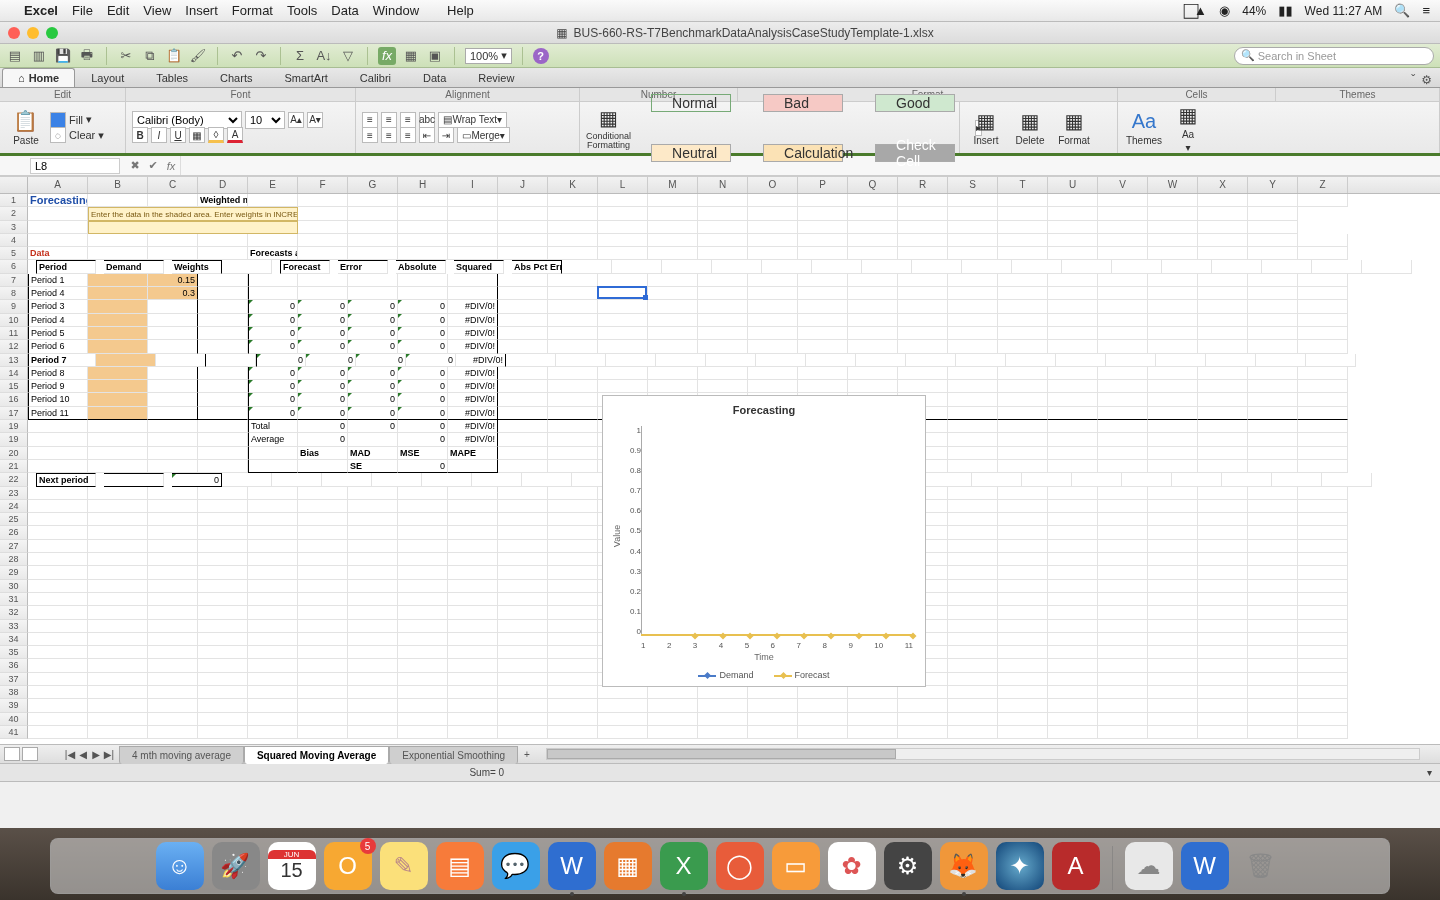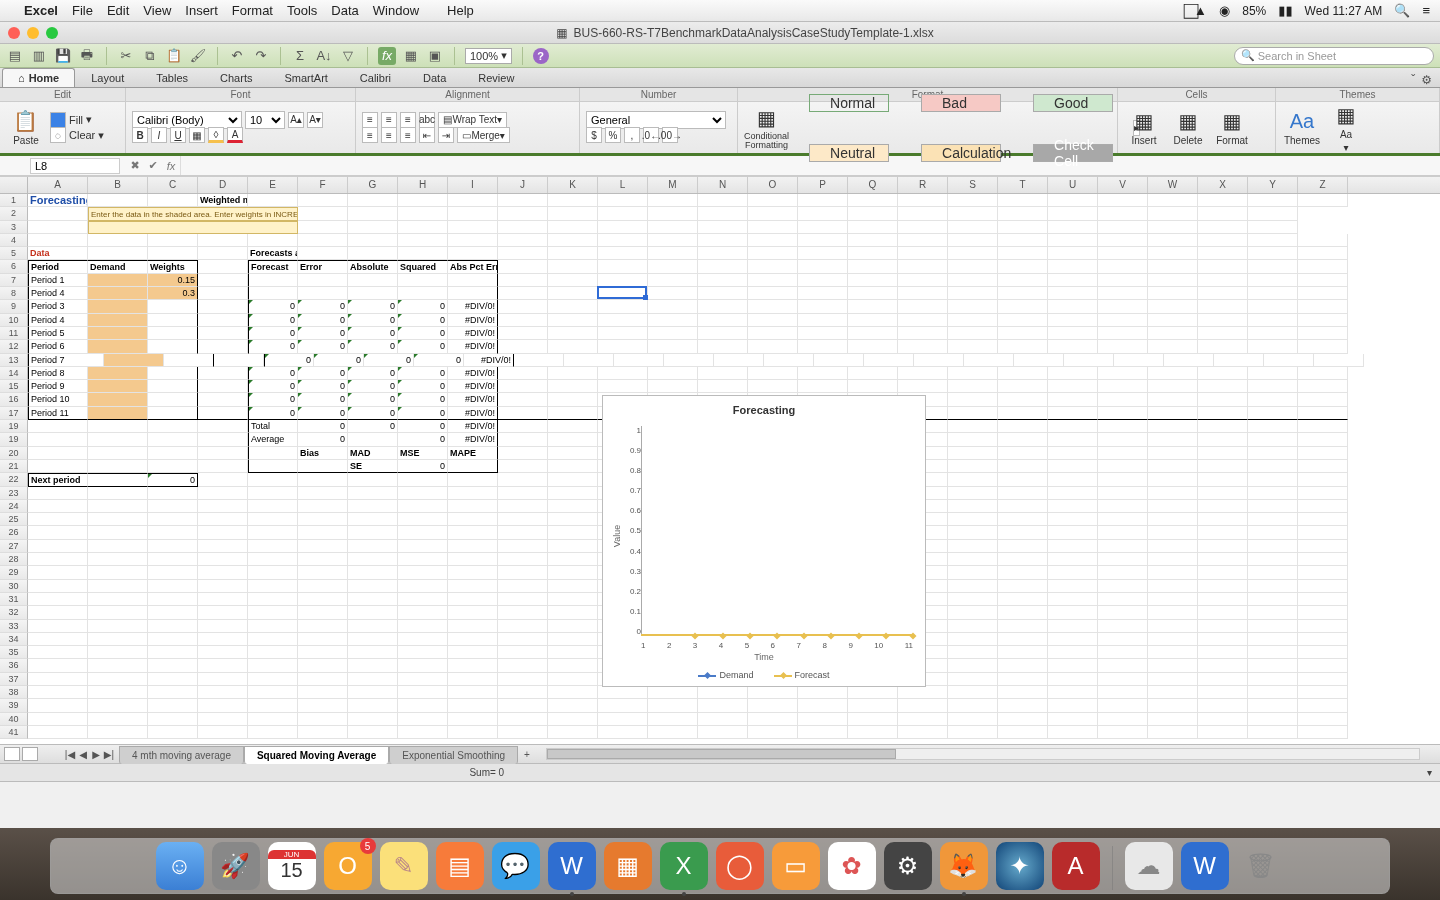--- a/index.html
+++ b/index.html
@@ -66,21 +66,21 @@
 .rows { position:relative; }
 .row { display:flex; height:13.3px; }
 .rowh { width:28px; text-align:center; font-size:9px; color:#555; border-right:1px solid #bbb; border-bottom:1px solid #ddd; background:linear-gradient(#f4f4f4,#e9e9e9); line-height:13px; }
 .cell { border-right:1px solid #e3e3e3; border-bottom:1px solid #e3e3e3; font-size:9px; padding:0 2px; line-height:13px; overflow:hidden; white-space:nowrap; position:relative; }
 .cell.bold{font-weight:600;}
 .cell.blue{color:#1f4ea8;font-weight:700;font-size:11px;}
 .cell.red{color:#c42f1a;}
 .cell.ylwnote{background:#fff2c9;border:1px solid #d2b765;font-size:8px;color:#7a5a13;line-height:10px;padding:2px;}
 .cell.shaded{background:#f4c98e;}
 .cell.bthick-l{border-left:1.5px solid #000;} .cell.bthick-r{border-right:1.5px solid #000;}
-.cell.bthick-t{border-top:1.5px solid #000;} .cell.bthick-b{border-bottom:1.5px solid #000;}
+.cell.bthick-t{border-top:1.5px solid #000;margin-left:8px;} .cell.bthick-b{border-bottom:1.5px solid #000;}
 .cell.right{text-align:right;}
 .cell.tri::before{content:"";position:absolute;left:0;top:0;border-style:solid;border-width:4px 4px 0 0;border-color:#2a7b2a transparent transparent transparent;}
 .selbox { position:absolute; border:2px solid #2f6bd6; pointer-events:none; }
 .selbox::after{content:"";position:absolute;right:-3px;bottom:-3px;width:5px;height:5px;background:#2f6bd6;}
 
 
 .chart { position:absolute; left:602px; top:218px; width:324px; height:292px; background:#fff; border:1px solid #bbb; }
 .chart .title { text-align:center; font-size:11px; font-weight:600; margin-top:8px; color:#333; }
 .chart .axis-y { position:absolute; left:8px; top:40px; bottom:50px; width:12px; display:flex; align-items:center; justify-content:center; }
 .chart .axis-y span{ transform:rotate(-90deg); font-size:9px; color:#666; }
@@ -138,21 +138,21 @@
     <span>Format</span>
     <span>Tools</span>
     <span>Data</span>
     <span>Window</span>
     <span></span>
     <span>Help</span>
   </div>
   <div class="right">
     <span>⃞▲</span>
     <span>◉</span>
-    <span class="pct">85%</span>
+    <span class="pct">44%</span>
     <span>▮▮</span>
     <span class="clock">Wed 11:27 AM</span>
     <span>🔍</span>
     <span>≡</span>
   </div>
 </div>
 
 <div class="titlebar">
   <div class="traffic">
     <span class="close"></span>
@@ -263,34 +263,20 @@
        <span class="sq" style="width:auto;padding:0 4px">▤ <span>Wrap Text</span> ▾</span>
      </div>
      <div class="row">
        <span class="sq">≡</span>
        <span class="sq">≡</span>
        <span class="sq">≡</span>
        <span class="sq">⇤</span>
        <span class="sq">⇥</span>
        <span class="sq" style="width:auto;padding:0 4px">▭ <span>Merge</span> ▾</span>
      </div>
-    </div>
-  </div>
-  <div class="group" style="width:158px">
-    <div class="mini">
-      <div class="row">
-          <select style="width:140px"><option>General</option></select>
-        </div>
-      <div class="row">
-        <span class="sq">$</span>
-        <span class="sq">%</span>
-        <span class="sq">,</span>
-        <span class="sq">.0←</span>
-        <span class="sq">.00→</span>
-      </div>
     </div>
   </div>
   <div class="group" style="width:380px">
     <div class="bigbtn" style="width:60px">
         <span class="glyph">▦</span>
         <span style="font-size:9px;line-height:9px;text-align:center">Conditional Formatting</span>
       </div>
     <div>
       <div style="display:flex">
         <div class="stylecell" style="border:1.5px solid #7a7">Normal</div>
@@ -702,21 +688,21 @@
         <div class="cell " style="width: 50px;"></div>
         <div class="cell " style="width: 50px;"></div>
         <div class="cell " style="width: 50px;"></div>
         <div class="cell " style="width: 50px;"></div>
         <div class="cell " style="width: 50px;"></div>
         <div class="cell " style="width: 50px;"></div>
         <div class="cell " style="width: 50px;"></div>
       </div>
       <div class="row">
         <div class="rowh">13</div>
-        <div class="cell bthick-l" style="width: 76px;">Period 7</div>
+        <div class="cell bthick-l" style="width: 68px; font-weight: bold;">Period 7</div>
         <div class="cell shaded" style="width: 60px;"></div>
         <div class="cell bthick-r" style="width: 50px;"></div>
         <div class="cell " style="width: 50px;"></div>
         <div class="cell bthick-l right tri" style="width: 50px;">0</div>
         <div class="cell right tri" style="width: 50px;">0</div>
         <div class="cell right tri" style="width: 50px;">0</div>
         <div class="cell right tri" style="width: 50px;">0</div>
         <div class="cell bthick-r right" style="width: 50px;">#DIV/0!</div>
         <div class="cell " style="width: 50px;"></div>
         <div class="cell " style="width: 50px;"></div>

